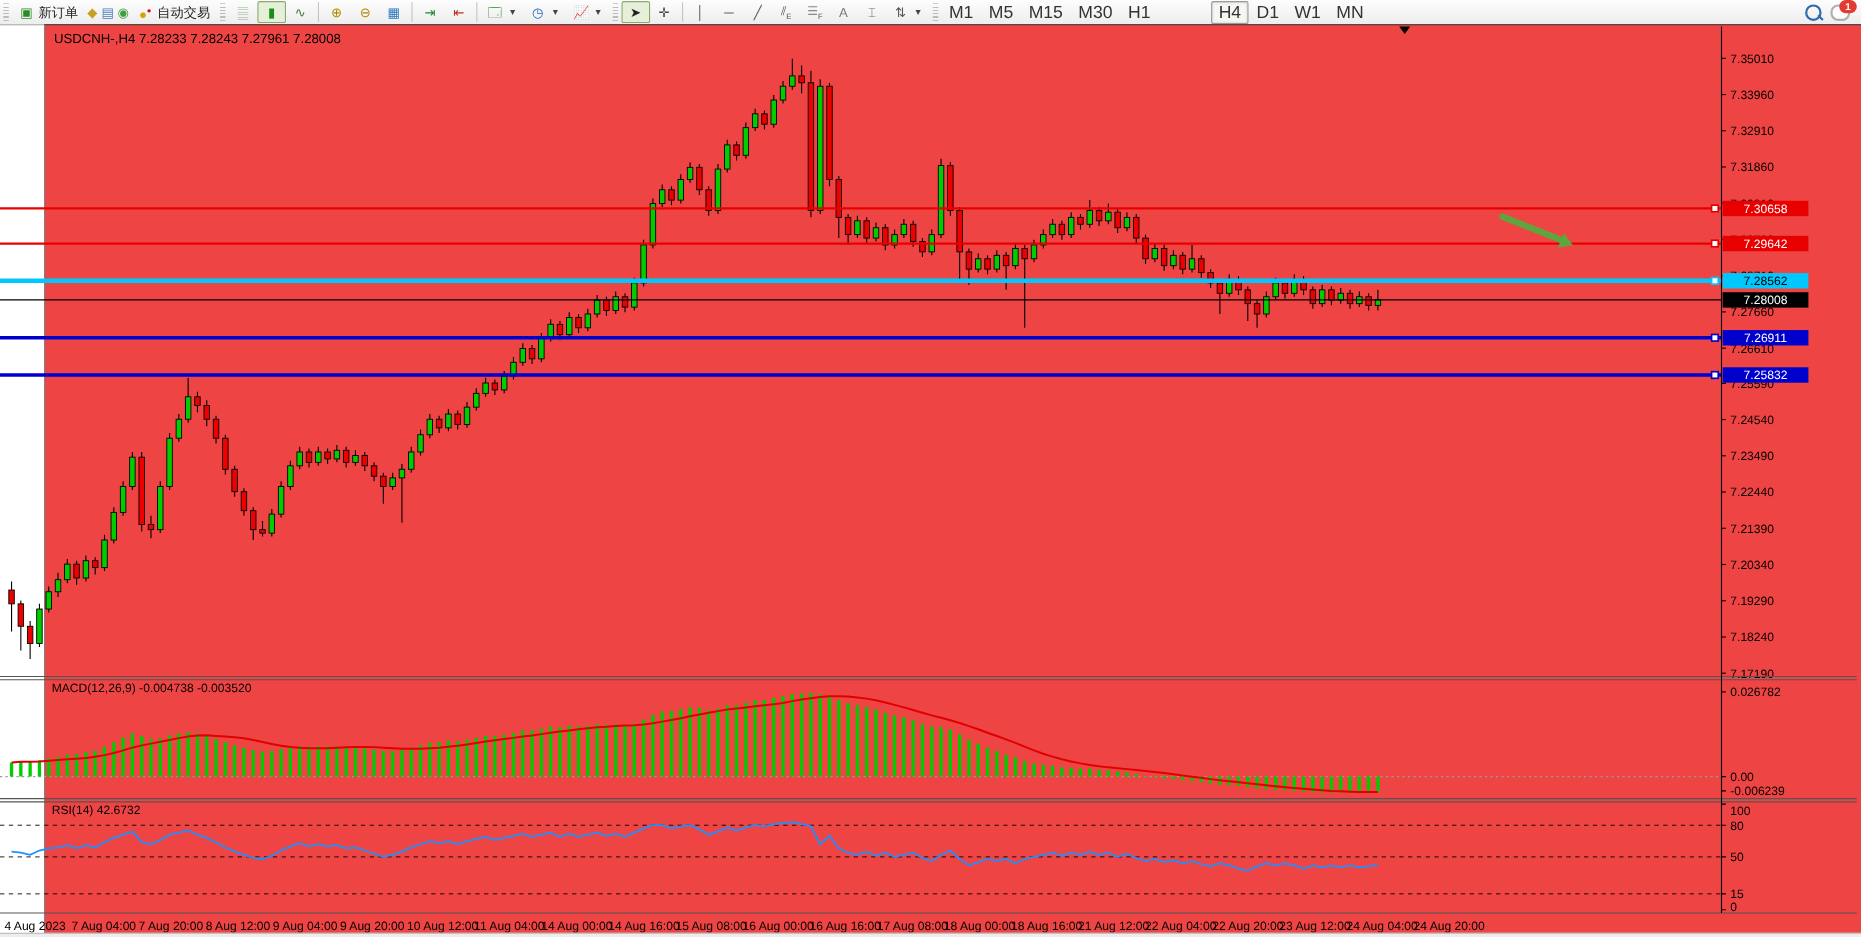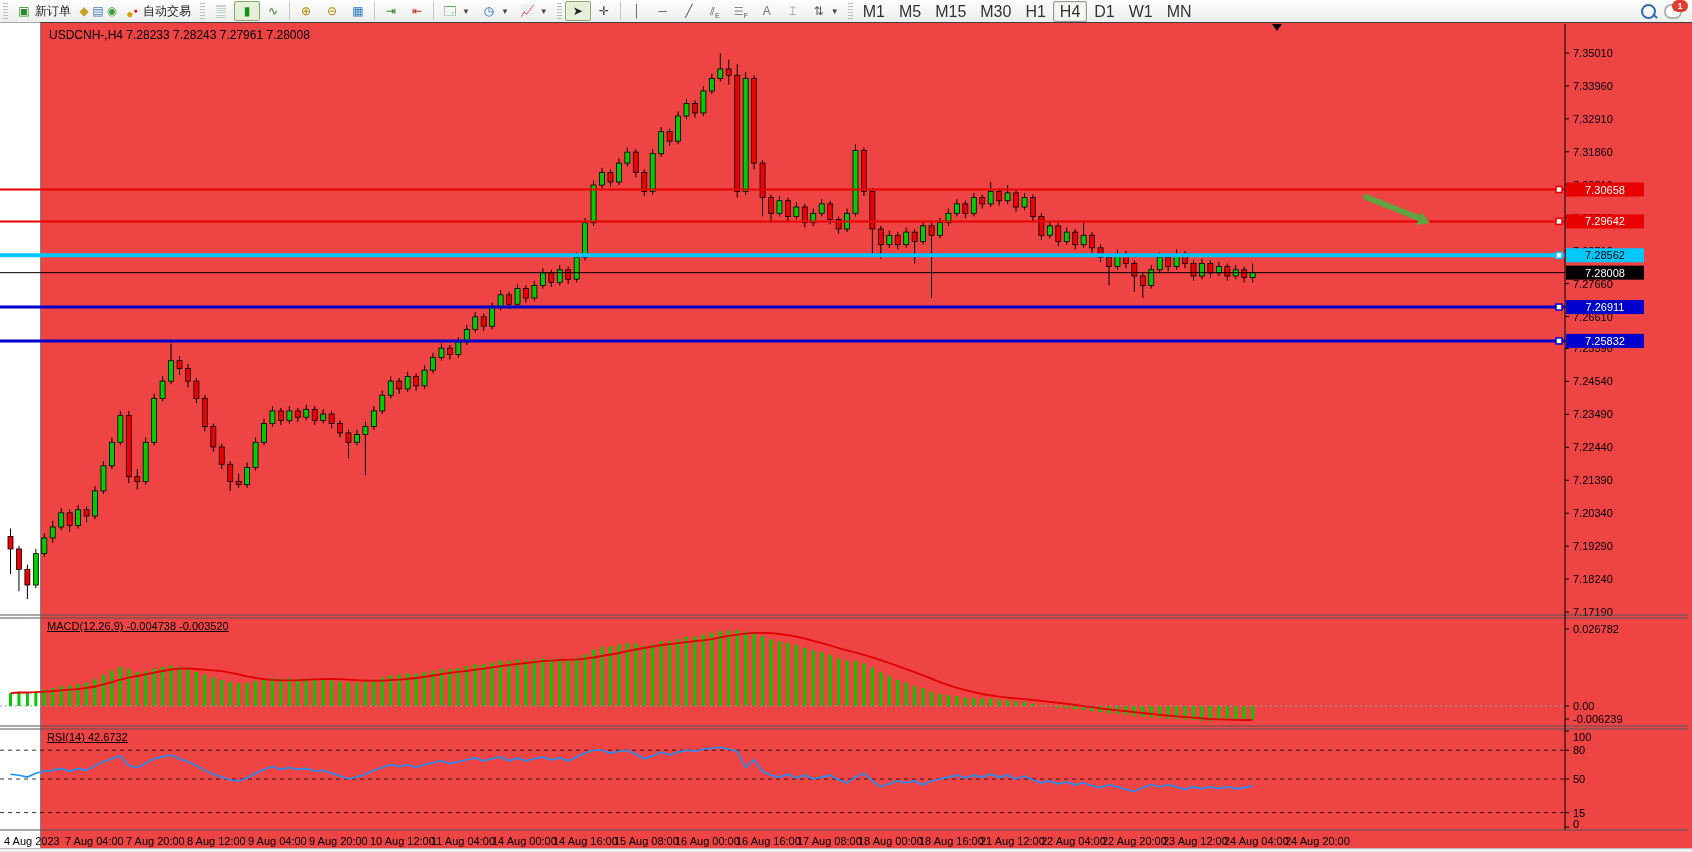--- a/index.html
+++ b/index.html
@@ -7,30 +7,30 @@
   
   #toolbar{position:absolute;left:0;top:0;width:1692px;height:22px;background:linear-gradient(#fdfdfd,#ededed);border-bottom:1px solid #a8a8a8;display:flex;align-items:center;font-size:12px;color:#222;}
   .grip{width:5px;height:16px;margin:0 3px;background:repeating-linear-gradient(180deg,#bbb 0 1px,transparent 1px 3px);border:0;}
   .sep{width:1px;height:18px;background:#c4c4c4;margin:0 3px;}
   .tbtn{display:flex;align-items:center;gap:4px;padding:2px 5px;border:1px solid transparent;border-radius:2px;height:16px;white-space:nowrap;cursor:default;}
   .tbtn.pressed{background:#e6f0d8;border:1px solid #8ba870;}
   .ico{display:inline-block;width:14px;height:14px;line-height:14px;text-align:center;font-size:12px;}
   .mini{font-size:11px;}
   .caret{font-size:8px;color:#444;margin-left:1px;}
   .tf{padding:2px 6px;border:1px solid transparent;height:15px;line-height:15px;font-size:16px;color:#333;}
-  .tf.active{background:#f6f6f2;border:1px solid #9a9a9a;border-radius:2px;box-shadow:inset 0 0 2px #bbb;}
+  .tf.active{background:#f6f6f2;border:1px solid #9a9a9a;border-radius:2px;box-shadow:inset 0 0 2px #bbb;margin-left:48px;}
   #tb-right{margin-left:auto;display:flex;align-items:center;gap:8px;padding-right:10px;}
   .mag{position:relative;width:11px;height:11px;border:2px solid #2b6cb0;border-radius:50%;}
   .mag::after{content:"";position:absolute;left:9px;top:9px;width:6px;height:2px;background:#2b6cb0;transform:rotate(45deg);}
   .bubble{position:relative;width:14px;height:11px;border:2px solid #b0b0b0;border-radius:7px;background:#fff;}
   .badge{position:absolute;top:-6px;right:-8px;min-width:12px;height:12px;border-radius:7px;background:#e03c31;color:#fff;font-size:9px;line-height:12px;text-align:center;padding:0 2px;font-weight:bold;}
   
   #chartwin{position:absolute;left:0;top:22px;width:1690px;height:826px;border:1px solid #808080;border-top:1px solid #404040;background:#ef4444;margin-left:40px;}
   #title{position:absolute;left:8px;top:5px;font-size:12px;color:#000;z-index:5;}
-  #macd-label,#rsi-label{position:absolute;left:6px;font-size:11px;color:#000;z-index:5;text-decoration:underline;}
+  #macd-label,#rsi-label{position:absolute;left:6px;font-size:11px;color:#000;z-index:5;}
   #macd-label{top:597px;}
   #rsi-label{top:708px;}
   svg{position:absolute;left:0;top:0;}
   #bottomstrip{position:absolute;left:0;top:848px;width:1692px;height:4px;background:#ececec;border-top:1px solid #bdbdbd;}
   text{font-family:"Liberation Sans",sans-serif;}
 </style>
 </head>
 <body>
 
 <div id="app">

